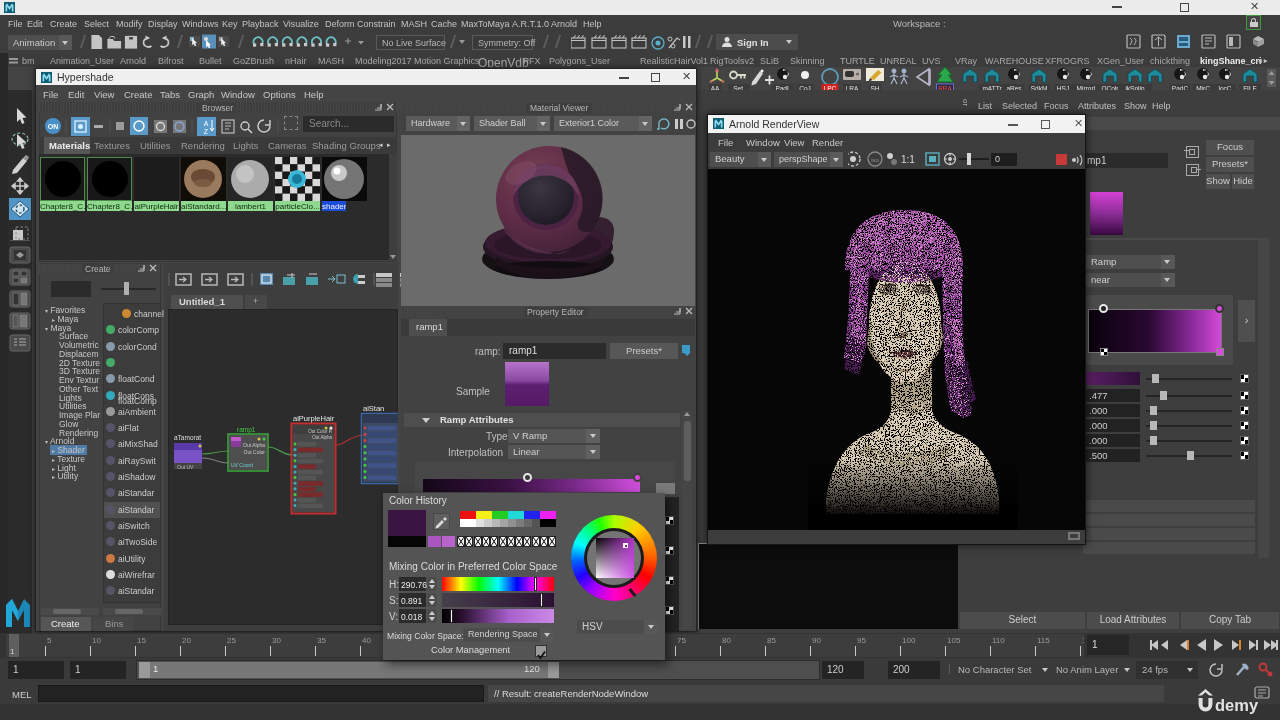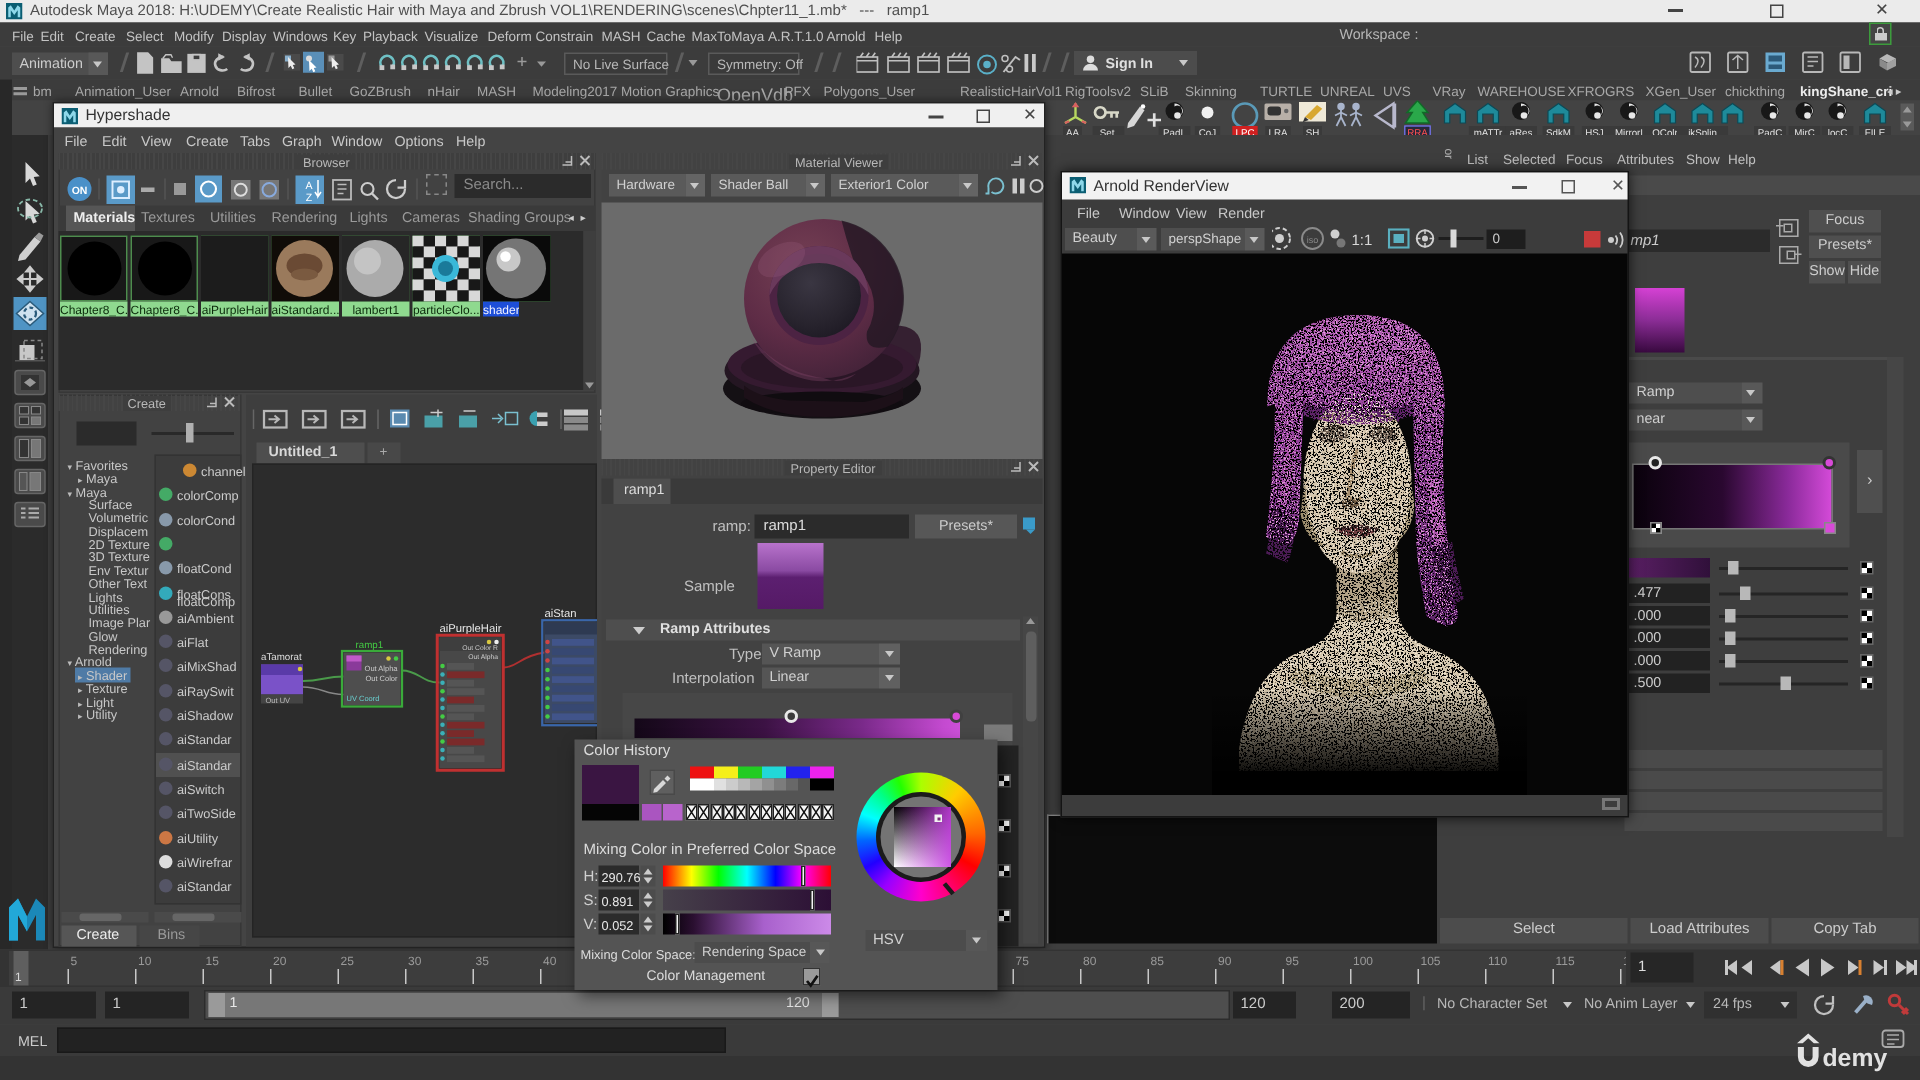--- a/index.html
+++ b/index.html
@@ -11,21 +11,20 @@
   .dda { position:absolute; width:0; height:0; border-left:3.5px solid transparent; border-right:3.5px solid transparent; border-top:4px solid #c8c8c8; }
 </style>
 </head>
 <body>
 <div id="root">
 <div class="abs" style="left:0;top:0;width:1280px;height:15px;background:#ebebeb;"></div>
 <svg class="abs" style="left:4px;top:2px" width="11" height="11" viewBox="0 0 11 11">
       <rect width="11" height="11" fill="#0b5e73"></rect>
       <path d="M1.5 9.5 L1.5 3 L3.2 1.5 L5.5 5 L7.8 1.5 L9.5 3 L9.5 9.5 L7.8 9.5 L7.8 4.8 L5.5 8 L3.2 4.8 L3.2 9.5 Z" fill="#8ed8ea"></path>
     </svg>
-<div class="tx" style="left:20px;top:2px;font-size:10px;color:#4f4f4f;font-weight:normal;">Autodesk Maya 2018: H:\UDEMY\Create Realistic Hair with Maya and Zbrush VOL1\RENDERING\scenes\Chpter11_1.mb*&nbsp;&nbsp;&nbsp;---&nbsp;&nbsp;&nbsp;ramp1</div>
 <div class="abs" style="left:1112px;top:6px;width:10px;height:1.5px;background:#444;"></div>
 <div class="abs" style="left:1180px;top:3px;width:9px;height:9px;border:1.2px solid #444;"></div>
 <div class="tx" style="left:1250px;top:0px;font-size:11px;color:#444;font-weight:normal;">✕</div>
 <div class="abs" style="left:0;top:15px;width:1280px;height:16px;background:#3c3c3c;"></div>
 <div class="tx" style="left:8px;top:18.5px;font-size:9px;color:#c4c4c4;font-weight:normal;">File</div>
 <div class="tx" style="left:27px;top:18.5px;font-size:9px;color:#c4c4c4;font-weight:normal;">Edit</div>
 <div class="tx" style="left:50px;top:18.5px;font-size:9px;color:#c4c4c4;font-weight:normal;">Create</div>
 <div class="tx" style="left:84px;top:18.5px;font-size:9px;color:#c4c4c4;font-weight:normal;">Select</div>
 <div class="tx" style="left:116px;top:18.5px;font-size:9px;color:#c4c4c4;font-weight:normal;">Modify</div>
 <div class="tx" style="left:148px;top:18.5px;font-size:9px;color:#c4c4c4;font-weight:normal;">Display</div>
@@ -433,21 +432,21 @@
 <div class="tx" style="left:978px;top:101px;font-size:9px;color:#c0c0c0;font-weight:normal;">List</div>
 <div class="tx" style="left:1002px;top:101px;font-size:9px;color:#c0c0c0;font-weight:normal;">Selected</div>
 <div class="tx" style="left:1044px;top:101px;font-size:9px;color:#c0c0c0;font-weight:normal;">Focus</div>
 <div class="tx" style="left:1078px;top:101px;font-size:9px;color:#c0c0c0;font-weight:normal;">Attributes</div>
 <div class="tx" style="left:1124px;top:101px;font-size:9px;color:#c0c0c0;font-weight:normal;">Show</div>
 <div class="tx" style="left:1152px;top:101px;font-size:9px;color:#c0c0c0;font-weight:normal;">Help</div>
 <div class="tx" style="left:962px;top:98px;font-size:8px;color:#b0b0b0;font-weight:normal;transform:rotate(90deg);">or</div>
 <div class="tx" style="left:690px;top:99px;font-size:8px;color:#cccccc;font-weight:normal;">◂</div>
 <div class="abs" style="left:1086px;top:117px;width:194px;height:13px;background:#4a4a4a;"></div>
 <div class="abs" style="left:1086px;top:130px;width:194px;height:415px;background:#3e3e3e;"></div>
-<div class="abs" style="left:1083px;top:153px;width:97px;height:15px;background:#2b2b2b;font-style:italic;">
+<div class="abs" style="left:1083px;top:153px;width:85px;height:15px;background:#2b2b2b;">
       <div class="tx" style="left:4px;top:2px;font-size:10px;color:#ccc;">mp1</div>
     </div>
 <div class="abs" style="left:1186px;top:146px;width:13px;height:12px;border:1px solid #999;"></div>
 <div class="abs" style="left:1186px;top:146px;width:13px;height:12px;border:1px solid #aaa;background:#3e3e3e;">
       <div class="abs" style="left:2px;top:2px;width:6px;height:6px;border:1px solid #aaa;"></div>
       <div class="abs" style="left:-3px;top:3px;width:5px;height:1px;background:#aaa;"></div>
     </div>
 <div class="abs" style="left:1186px;top:164px;width:13px;height:12px;border:1px solid #aaa;background:#3e3e3e;">
       <div class="abs" style="left:4px;top:2px;width:6px;height:6px;border:1px solid #aaa;"></div>
       <div class="abs" style="left:9px;top:4px;width:5px;height:1px;background:#aaa;"></div>
@@ -1337,21 +1336,21 @@
         <div class="tx" style="left:2px;top:2.5px;font-size:8.5px;color:#e8e8e8;">0.891</div>
       </div>
 <div class="abs" style="left:44px;top:100px;width:10px;height:14px;background:#4c4c4c;">
         <div class="abs" style="left:1.5px;top:2px;width:0;height:0;border-left:3.5px solid transparent;border-right:3.5px solid transparent;border-bottom:4.5px solid #ccc;"></div>
         <div class="abs" style="left:1.5px;top:8px;width:0;height:0;border-left:3.5px solid transparent;border-right:3.5px solid transparent;border-top:4.5px solid #ccc;"></div>
       </div>
 <div class="abs" style="left:59px;top:100px;width:112px;height:14px;background:linear-gradient(90deg,#46404a,#2c0f35);"></div>
 <div class="abs" style="left:157.0px;top:100px;width:3px;height:14px;background:#f4f4f4;border:0.5px solid #222;"></div>
 <div class="tx" style="left:6px;top:118px;font-size:10px;color:#d0d0d0;font-weight:normal;">V:</div>
 <div class="abs" style="left:16px;top:116px;width:27px;height:14px;background:#2b2b2b;">
-        <div class="tx" style="left:2px;top:2.5px;font-size:8.5px;color:#e8e8e8;">0.052</div>
+        <div class="tx" style="left:2px;top:2.5px;font-size:8.5px;color:#e8e8e8;">0.018</div>
       </div>
 <div class="abs" style="left:44px;top:116px;width:10px;height:14px;background:#4c4c4c;">
         <div class="abs" style="left:1.5px;top:2px;width:0;height:0;border-left:3.5px solid transparent;border-right:3.5px solid transparent;border-bottom:4.5px solid #ccc;"></div>
         <div class="abs" style="left:1.5px;top:8px;width:0;height:0;border-left:3.5px solid transparent;border-right:3.5px solid transparent;border-top:4.5px solid #ccc;"></div>
       </div>
 <div class="abs" style="left:59px;top:116px;width:112px;height:14px;background:linear-gradient(90deg,#000,#2a0f30 18%,#a860cc 60%,#cc8ae8);"></div>
 <div class="abs" style="left:67.4px;top:116px;width:3px;height:14px;background:#f4f4f4;border:0.5px solid #222;"></div>
 <div class="tx" style="left:4px;top:138px;font-size:8.6px;color:#dcdcdc;font-weight:normal;">Mixing Color Space:</div>
 <div class="abs" style="left:80px;top:135px;width:77px;height:14px;background:#4c4c4c;">
         <div class="tx" style="left:5px;top:1.0px;font-size:9px;color:#d0d0d0;">Rendering Space</div>
@@ -1501,20 +1500,23 @@
         </g>
 <g transform="translate(50,1)">
           <circle cx="5" cy="5" r="3.5" fill="none" stroke="#c03a3a" stroke-width="2"></circle>
           <path d="M8 8 l6 6 m-2-4 l2 2 m-4 0 l2 2" stroke="#c03a3a" stroke-width="2"></path>
         </g>
 </svg>
 </div>
 <div class="abs" style="left:0;top:683px;width:1280px;height:21px;background:#3a3a3a;">
 <div class="tx" style="left:12px;top:6px;font-size:9.5px;color:#cccccc;font-weight:normal;">MEL</div>
 <div class="abs" style="left:38px;top:2px;width:446px;height:17px;background:#222222;border:1px solid #191919;"></div>
+<div class="abs" style="left:488px;top:2px;width:676px;height:17px;background:#464646;">
+        <div class="tx" style="left:6px;top:3px;font-size:9.5px;color:#dcdcdc;">// Result: createRenderNodeWindow</div>
+      </div>
 </div>
 <div class="abs" style="left:0;top:704px;width:1280px;height:16px;background:#333333;"></div>
 <svg class="abs" style="left:1254px;top:686px" width="16" height="14" viewBox="0 0 16 14">
       <rect x="1" y="1" width="14" height="11" rx="2" fill="none" stroke="#aaa" stroke-width="1.2"></rect>
       <path d="M4 4 h8 M4 7 h8 M4 10 h5" stroke="#aaa"></path>
     </svg>
 <div class="abs" style="left:1192px;top:686px;width:86px;height:30px;">
 <svg width="86" height="30" viewBox="0 0 86 30">
 <path d="M6 9.5 L13.5 3 L21 9.5 L17.2 9.5 L13.5 6.2 L9.8 9.5 Z" fill="#f0f0f0" opacity="0.92"></path>
 <path d="M6.6 12 v6.5 a6.9 6.9 0 0 0 13.8 0 v-6.5 h-4 v6.5 a2.9 2.9 0 0 1-5.8 0 v-6.5 Z" fill="#f0f0f0" opacity="0.92"></path>

